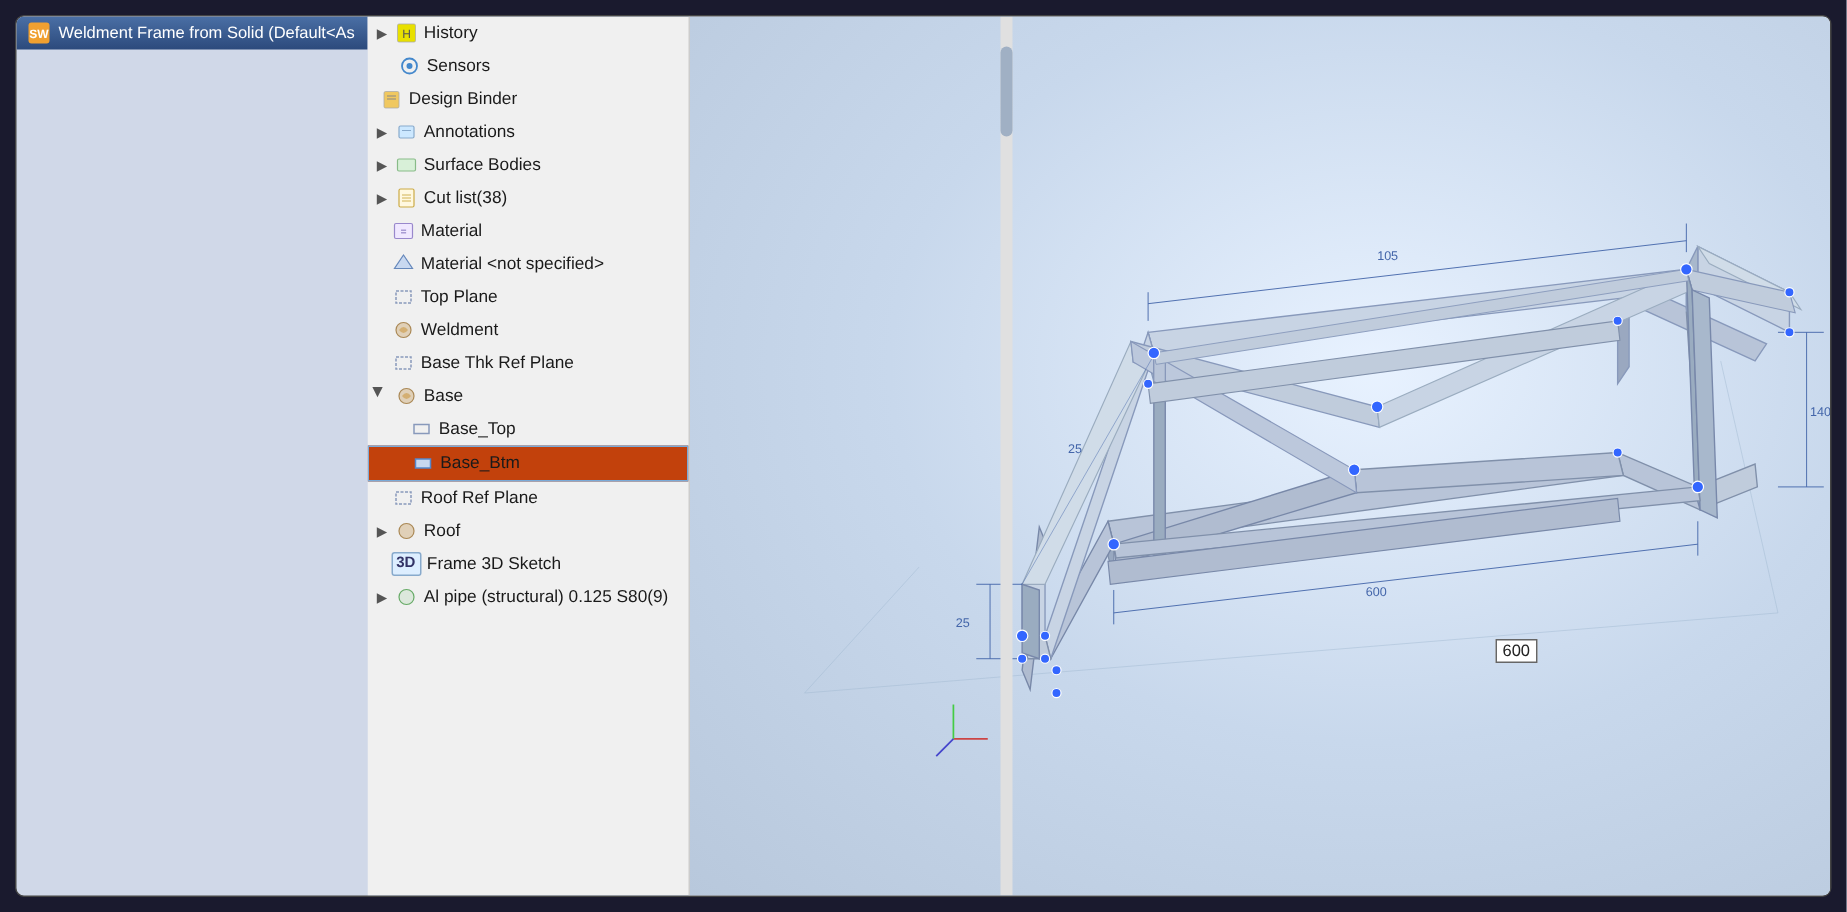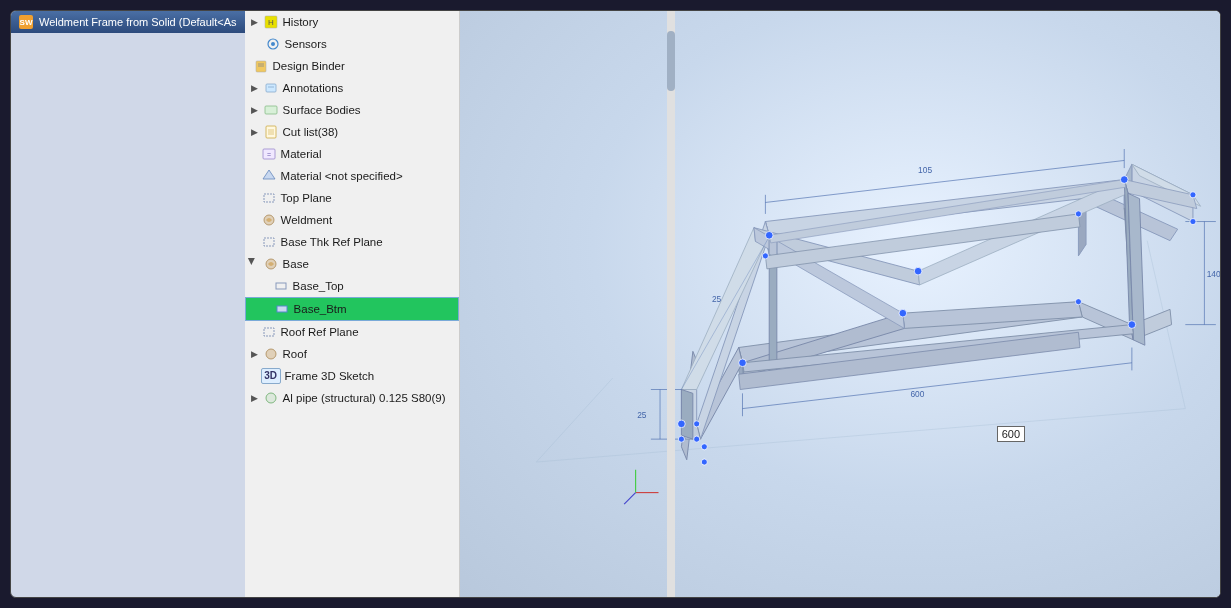--- a/index.html
+++ b/index.html
@@ -60,21 +60,21 @@
     .sidebar-item {
       display: flex;
       align-items: center;
       padding: 2px 4px;
       cursor: pointer;
       white-space: nowrap;
       color: #1a1a1a;
       line-height: 18px;
     }
     .sidebar-item.selected {
-      background: #22c55e;
+      background: #c2410c;
       border: 1px solid #7aaad8;
     }
     .sidebar-icon {
       width: 16px;
       height: 16px;
       margin-right: 4px;
       display: inline-flex;
       align-items: center;
       justify-content: center;
       flex-shrink: 0;

